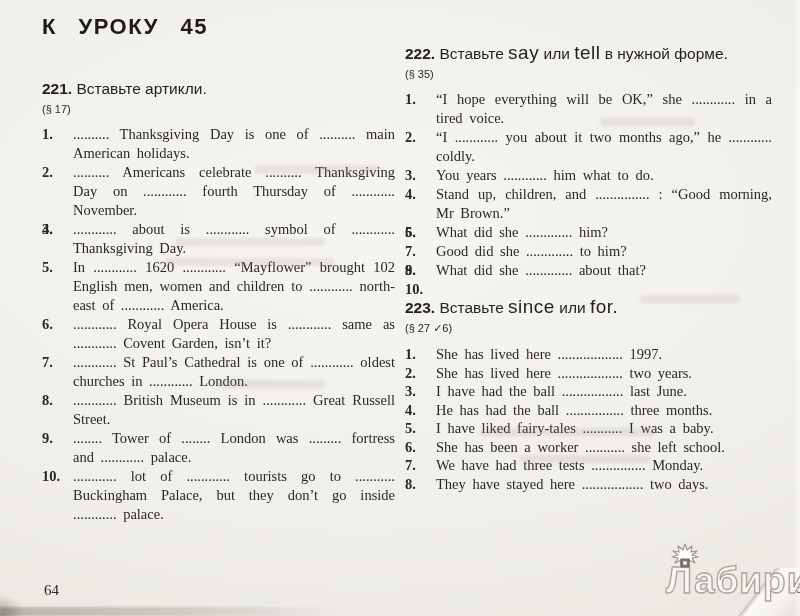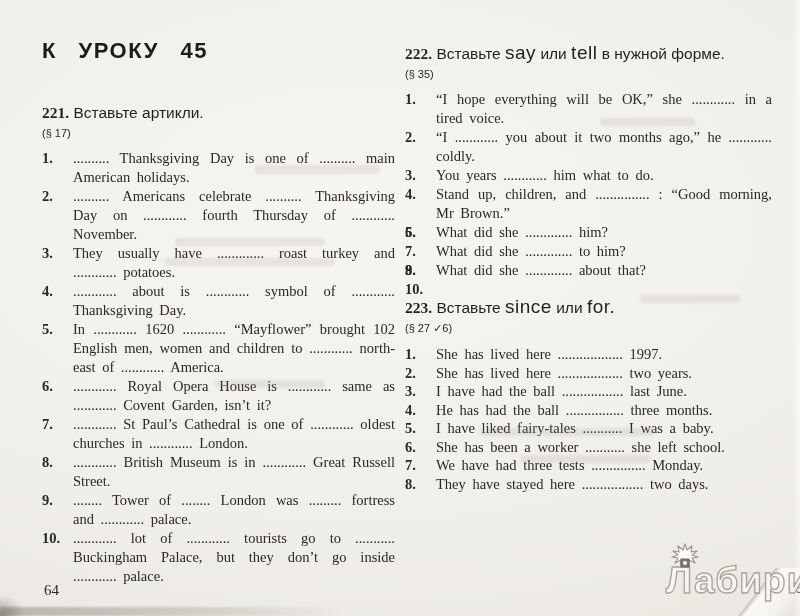--- a/index.html
+++ b/index.html
@@ -4,33 +4,33 @@
 <style>
   html,body { margin:0; padding:0; background:#c9c6c0; }
   .scan {
     position:relative; width:800px; height:616px; overflow:hidden;
     background: radial-gradient(ellipse 130% 95% at 45% 36%,
       #f7f5f0 0%, #f1efe9 50%, #eae7e1 82%, #e0ddd6 100%);
     font-family:"Liberation Serif", serif; color:#26231f;
   }
   
   .page { position:absolute; }
-  .page-left  { left:42px;  top:38px; width:353px; }
+  .page-left  { left:42px;  top:14px; width:353px; }
   .page-right { left:405px; top:42px; width:367px; }
 
   .lesson-header {
     margin:0 0 38px 0; font-family:"Liberation Sans", sans-serif;
     font-size:22px; font-weight:bold; letter-spacing:1.5px; word-spacing:14px;
     color:#1d1a17;
   }
   .ex-head {
     font-family:"Liberation Sans", sans-serif; font-size:15.5px;
     color:#221f1c; text-align:justify; line-height:22px; margin:0;
   }
-  .ex-num { font-weight:bold;font-family:Liberation Serif, serif; }
+  .ex-num { font-weight:bold; }
   .kw { font-size:19px; letter-spacing:0.5px; }
   .ex-ref {
     font-family:"Liberation Sans", sans-serif; font-size:11px;
     margin:3px 0 10px 0; color:#2a2723;
   }
   ol.items { list-style:none; margin:0; padding:0; }
   ol.items li {
     position:relative; padding-left:31px; text-align:justify;
     font-size:14.5px; line-height:19px; word-spacing:3px; color:#2b2823;
   }
@@ -87,21 +87,21 @@
 
   <div class="page page-left">
     <h1 class="lesson-header">К УРОКУ 45</h1>
 
     <p class="ex-head"><span class="ex-num">221.</span> <span>Вставьте артикли.</span></p>
     <div class="ex-ref">(§ 17)</div>
 
     <ol class="items">
         <li><span class="n">1.</span><span class="t">.......... Thanksgiving Day is one of .......... main American holidays.</span></li>
         <li><span class="n">2.</span><span class="t">.......... Americans celebrate .......... Thanksgiving Day on ............ fourth Thursday of ............ November.</span></li>
-        <li><span class="n">3.</span><span class="t">They usually have ............. roast turkey and ............ potatoes.</span></li>
+        <li><span class="n">3.</span></li>
         <li><span class="n">4.</span><span class="t">............ about is ............ symbol of ............ Thanksgiving Day.</span></li>
         <li><span class="n">5.</span><span class="t">In ............ 1620 ............ “Mayflower” brought 102 English men, women and children to ............ north-east of ............ America.</span></li>
         <li><span class="n">6.</span><span class="t">............ Royal Opera House is ............ same as ............ Covent Garden, isn’t it?</span></li>
         <li><span class="n">7.</span><span class="t">............ St Paul’s Cathedral is one of ............ oldest churches in ............ London.</span></li>
         <li><span class="n">8.</span><span class="t">............ British Museum is in ............ Great Russell Street.</span></li>
         <li><span class="n">9.</span><span class="t">........ Tower of ........ London was ......... fortress and ............ palace.</span></li>
         <li><span class="n">10.</span><span class="t">............ lot of ............ tourists go to ........... Buckingham Palace, but they don’t go inside ............ palace.</span></li>
       </ol>
   </div>
 
@@ -110,21 +110,21 @@
     <p class="ex-head"><span class="ex-num">222.</span> <span>Вставьте</span> <span class="kw">say</span> <span>или</span> <span class="kw">tell</span> <span>в нужной форме.</span></p>
     <div class="ex-ref">(§ 35)</div>
 
     <ol class="items">
         <li><span class="n">1.</span><span class="t">“I hope everything will be OK,” she ............ in a tired voice.</span></li>
         <li><span class="n">2.</span><span class="t">“I ............ you about it two months ago,” he ............ coldly.</span></li>
         <li><span class="n">3.</span><span class="t">You years ............ him what to do.</span></li>
         <li><span class="n">4.</span><span class="t">Stand up, children, and ............... : “Good morning, Mr Brown.”</span></li>
         <li><span class="n">5.</span></li>
         <li><span class="n">6.</span><span class="t">What did she ............. him?</span></li>
-        <li><span class="n">7.</span><span class="t">What did she ............. to him?</span></li>
+        <li><span class="n">7.</span><span class="t">Good did she ............. to him?</span></li>
         <li><span class="n">8.</span></li>
         <li><span class="n">9.</span><span class="t">What did she ............. about that?</span></li>
         <li><span class="n">10.</span></li>
       </ol>
 
     <div class="ex-block-2">
       <p class="ex-head"><span class="ex-num">223.</span> <span>Вставьте</span> <span class="kw">since</span> <span>или</span> <span class="kw">for.</span></p>
       <div class="ex-ref">(§ 27 ✓6)</div>
 
       <ol class="items tight">

